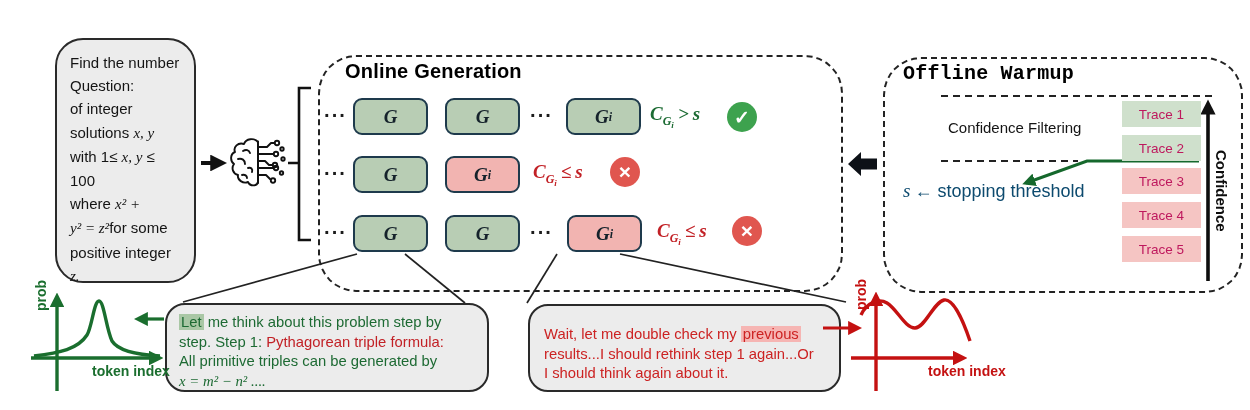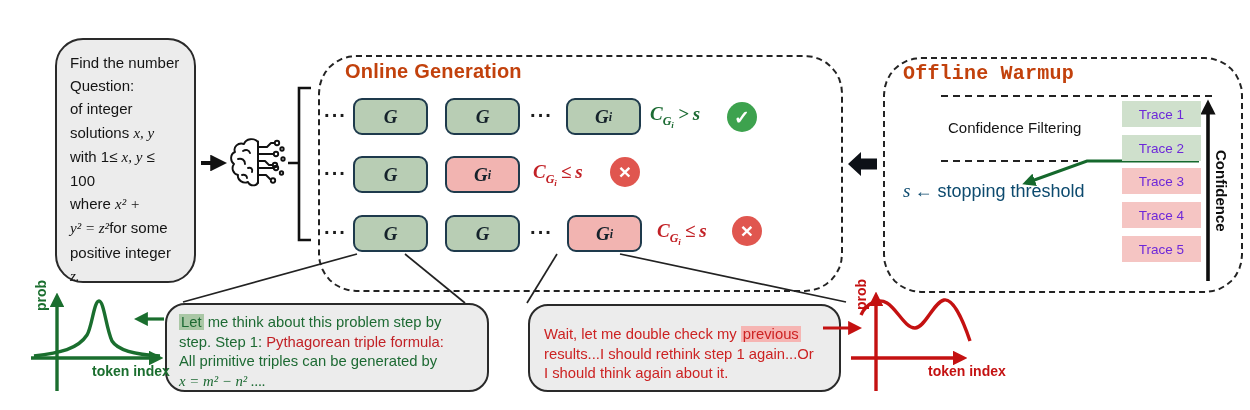--- a/index.html
+++ b/index.html
@@ -12,21 +12,21 @@
   .qbox{position:absolute;left:55px;top:38px;width:141px;height:245px;background:#ececec;
         border:2.2px solid #2a2a2a;border-radius:28px;z-index:2;box-sizing:border-box;
         padding:11px 6px 0 13px;font-size:15px;line-height:23.2px;color:#141414;}
   .qbox .ln{white-space:nowrap;}
   .mi{font-family:"Liberation Serif",serif;font-style:italic;}
 
   
   .panel{position:absolute;border:2.4px dashed #222;border-radius:38px;box-sizing:border-box;background:transparent;}
   .panel.online{left:318px;top:55px;width:525px;height:237px;}
   .panel.offline{left:883px;top:57px;width:360px;height:236px;}
-  .panel-title{position:absolute;font-weight:800;font-size:20px;color:#c2410c;letter-spacing:.2px;z-index:2;}
+  .panel-title{position:absolute;font-weight:800;font-size:20px;color:#000000;letter-spacing:.2px;z-index:2;}
 
   
   .gbox{position:absolute;width:75px;height:37px;border:2px solid #1e3a4c;border-radius:9px;
         display:flex;align-items:center;justify-content:center;z-index:2;box-sizing:border-box;
         font-family:"Liberation Serif",serif;font-style:italic;font-weight:600;font-size:19px;color:#15222b;}
   .gbox.green{background:#b8cdb4;}
   .gbox.red{background:#f2b4b1;}
   .gbox sub{font-size:12px;line-height:0;}
   .dots{position:absolute;font-weight:800;font-size:20px;color:#1b1b1b;z-index:2;letter-spacing:1px;}
 
@@ -41,21 +41,21 @@
   .badge{position:absolute;border-radius:50%;display:flex;align-items:center;justify-content:center;
          color:#fff;font-weight:900;z-index:2;}
   .badge.ok{width:30px;height:30px;background:#3da24e;font-size:19px;}
   .badge.no{width:30px;height:30px;background:#e0564f;font-size:21px;}
 
   
   .filter-label{position:absolute;left:948px;top:119px;font-size:15px;color:#141414;z-index:2;}
   .threshold{position:absolute;left:903px;top:180px;font-weight:400;font-size:18px;color:#0c4a6e;z-index:2;white-space:nowrap;}
   .threshold .mi{font-size:19px;margin-right:4px;}
   .trace{position:absolute;left:1122px;width:79px;height:26px;display:flex;align-items:center;
-         justify-content:center;font-size:13.5px;color:#6d28d9;z-index:2;}
+         justify-content:center;font-size:13.5px;color:#be185d;z-index:2;}
   .trace.green{background:#cfe0cc;}
   .trace.red{background:#f5c5c3;}
   .vlabel{position:absolute;writing-mode:vertical-rl;font-weight:700;font-size:15px;color:#0d0d0d;z-index:2;}
   .vlabel-up{position:absolute;writing-mode:vertical-rl;transform:rotate(180deg);font-weight:700;font-size:14px;z-index:2;}
 
   
   .bubble{position:absolute;background:#ececec;border:2.2px solid #2a2a2a;border-radius:20px;
           z-index:2;box-sizing:border-box;font-size:14.8px;line-height:19.6px;}
   .bubble .ln{white-space:nowrap;}
   .bubble.confident{left:165px;top:303px;width:324px;height:89px;padding:8px 10px 0 12px;color:#1d6a33;}

